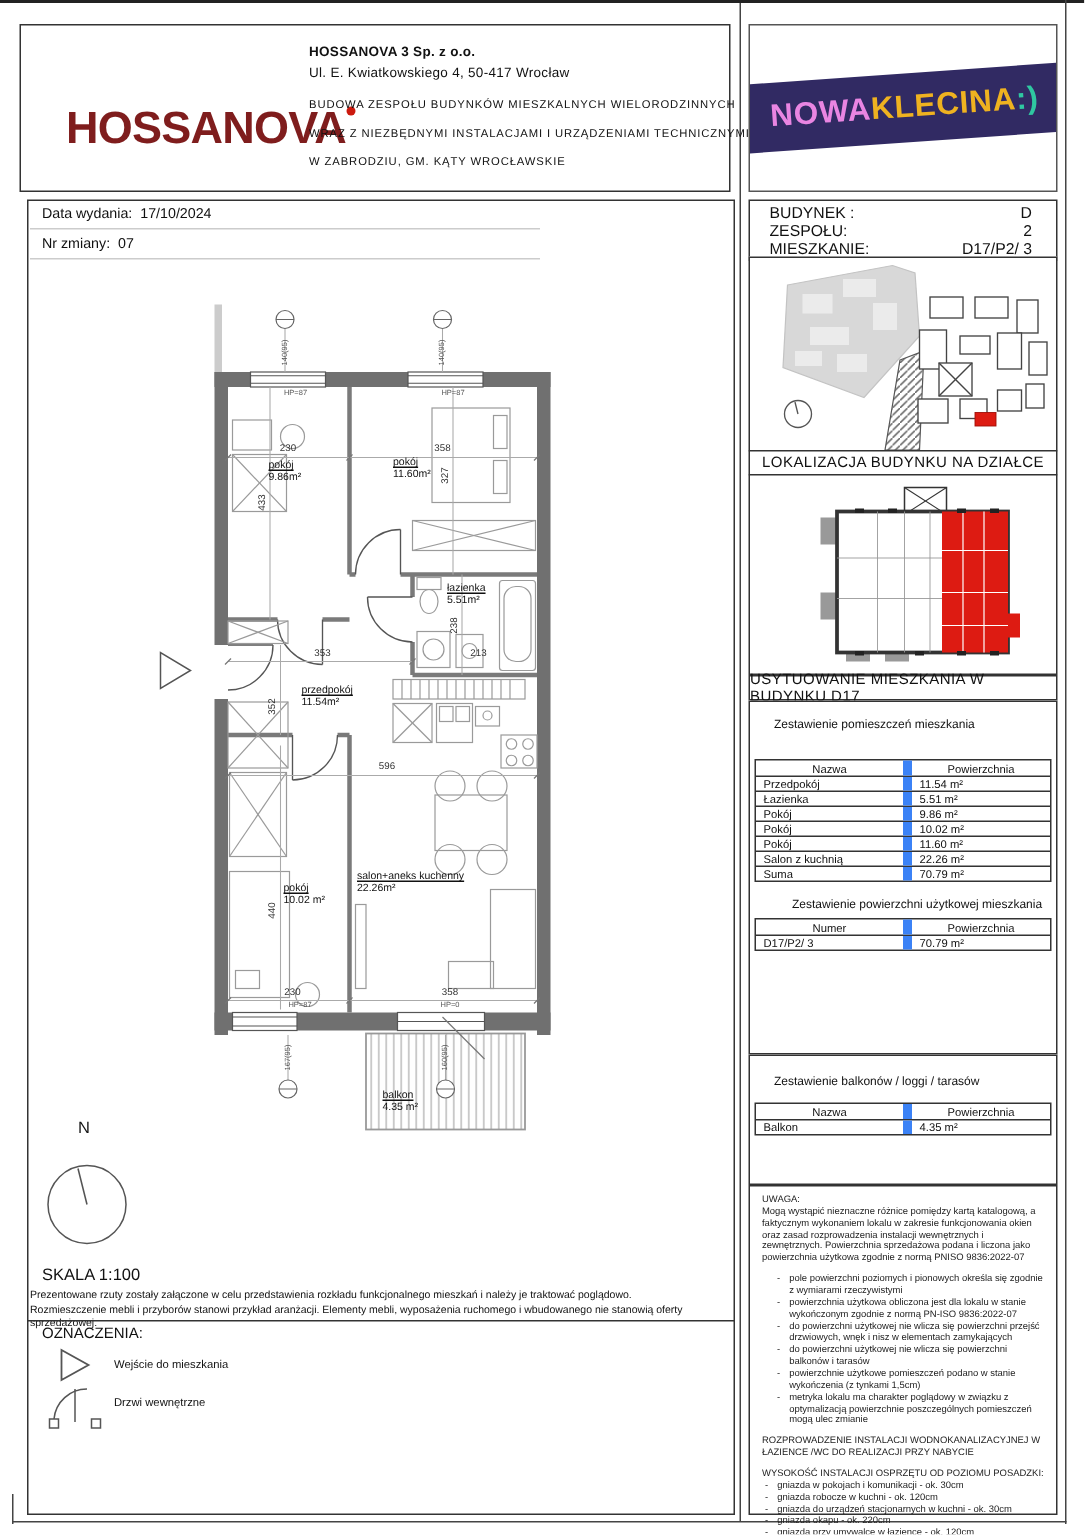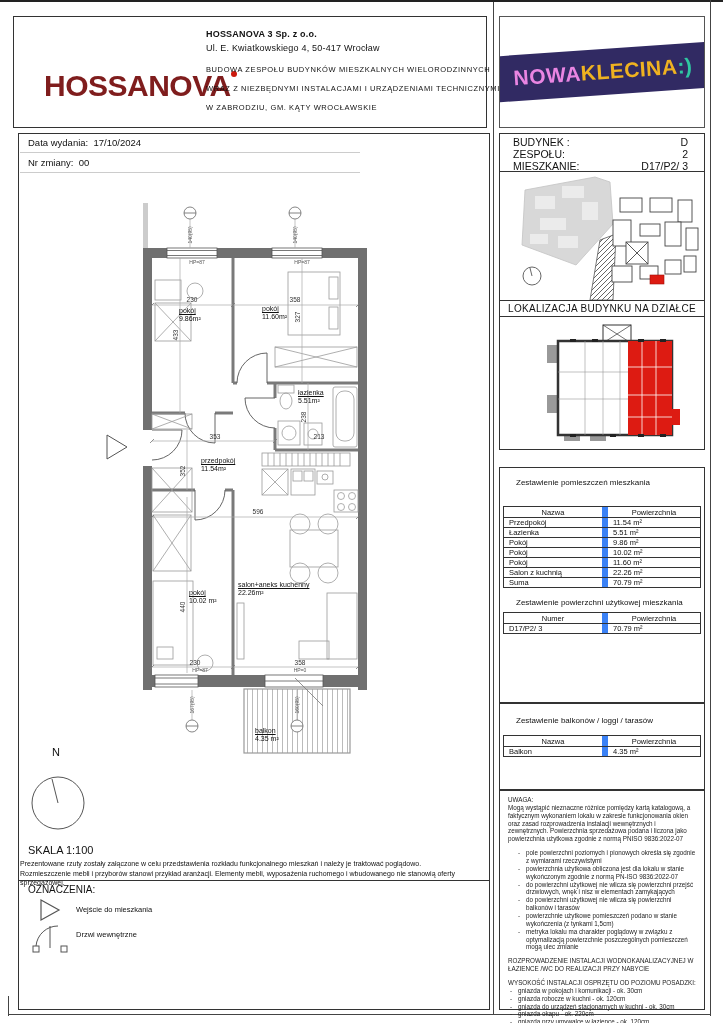--- a/index.html
+++ b/index.html
@@ -67,21 +67,21 @@
 
   <div class="panel" style="left:18px;top:133px;width:472px;height:877px"></div>
 
   <div class="abs" style="left:28px;top:137px;font-size:9.5px">
     <span>Data wydania:</span>&nbsp;
     <span>17/10/2024</span>
   </div>
   <div class="abs" style="left:20px;top:152px;width:340px;border-top:1px solid #ccc"></div>
   <div class="abs" style="left:28px;top:157px;font-size:9.5px">
     <span>Nr zmiany:</span>&nbsp;
-    <span>00</span>
+    <span>07</span>
   </div>
   <div class="abs" style="left:20px;top:172px;width:340px;border-top:1px solid #ccc"></div>
 
   <div class="abs" style="left:95px;top:195px;width:300px;height:590px">
     <svg width="300" height="590" viewBox="0 0 300 590">
       <defs>
         <pattern id="vh" width="5" height="6" patternUnits="userSpaceOnUse">
           <path d="M2.5 0 V6" stroke="#bbb" stroke-width="1"></path>
         </pattern>
       </defs>
@@ -409,20 +409,21 @@
           <rect x="92" y="22" width="6" height="3"></rect>
           <rect x="138" y="22" width="6" height="3"></rect>
           <rect x="160" y="22" width="6" height="3"></rect>
         <rect x="70" y="117" width="6" height="3"></rect>
           <rect x="110" y="117" width="6" height="3"></rect>
           <rect x="138" y="117" width="6" height="3"></rect>
           <rect x="160" y="117" width="6" height="3"></rect>
       </g>
     </svg>
   </div>
+  <div class="capbar" style="left:499px;top:450px;width:206px;height:17px">USYTUOWANIE MIESZKANIA W BUDYNKU  D17</div>
 
   <div class="panel" style="left:499px;top:467px;width:206px;height:236px"></div>
   <div class="sect-title" style="left:516px;top:478px">Zestawienie pomieszczeń mieszkania</div>
   <div class="tbl" style="left:503px;top:506px;width:198px">
     <div class="tr">
         <div class="td c">Nazwa</div>
         <div class="td c">Powierzchnia</div>
       </div>
     <div class="tr">
         <div class="td">Przedpokój</div>
@@ -446,21 +447,21 @@
       </div>
     <div class="tr">
         <div class="td">Salon z kuchnią</div>
         <div class="td">22.26 m²</div>
       </div>
     <div class="tr">
         <div class="td">Suma</div>
         <div class="td">70.79 m²</div>
       </div>
   </div>
-  <div class="sect-title" style="left:516px;top:598px">Zestawienie powierzchni użytkowej mieszkania</div>
+  <div class="sect-title" style="left:528px;top:598px">Zestawienie powierzchni użytkowej mieszkania</div>
   <div class="tbl" style="left:503px;top:612px;width:198px">
     <div class="tr">
         <div class="td c">Numer</div>
         <div class="td c">Powierzchnia</div>
       </div>
     <div class="tr">
         <div class="td">D17/P2/ 3</div>
         <div class="td">70.79 m²</div>
       </div>
   </div>

